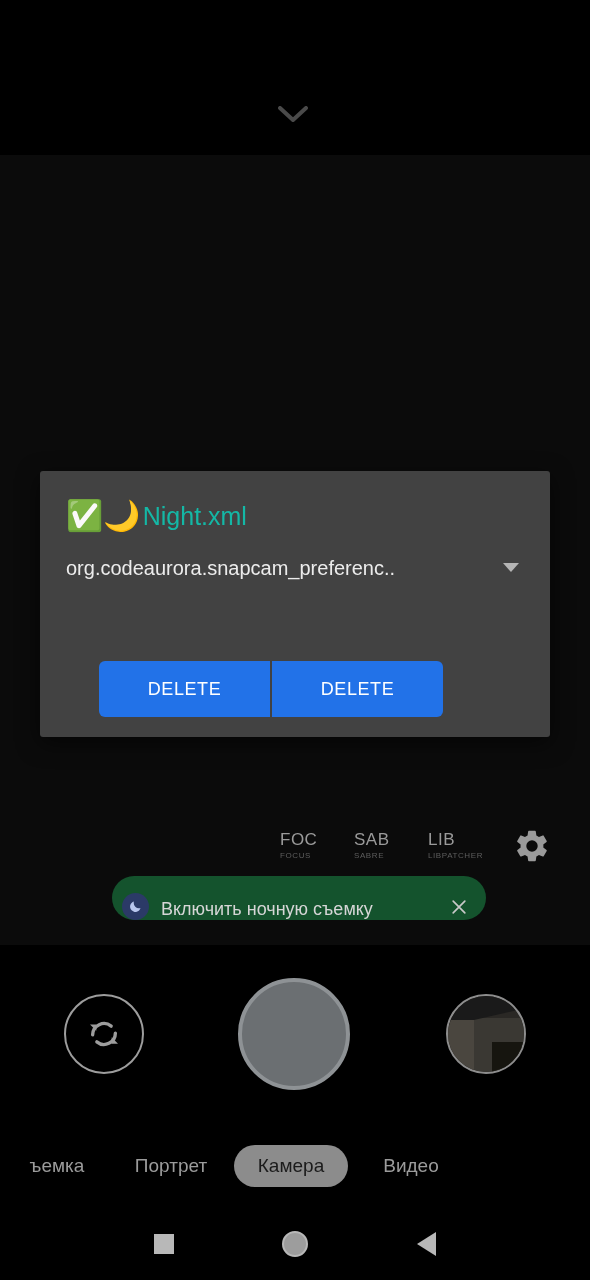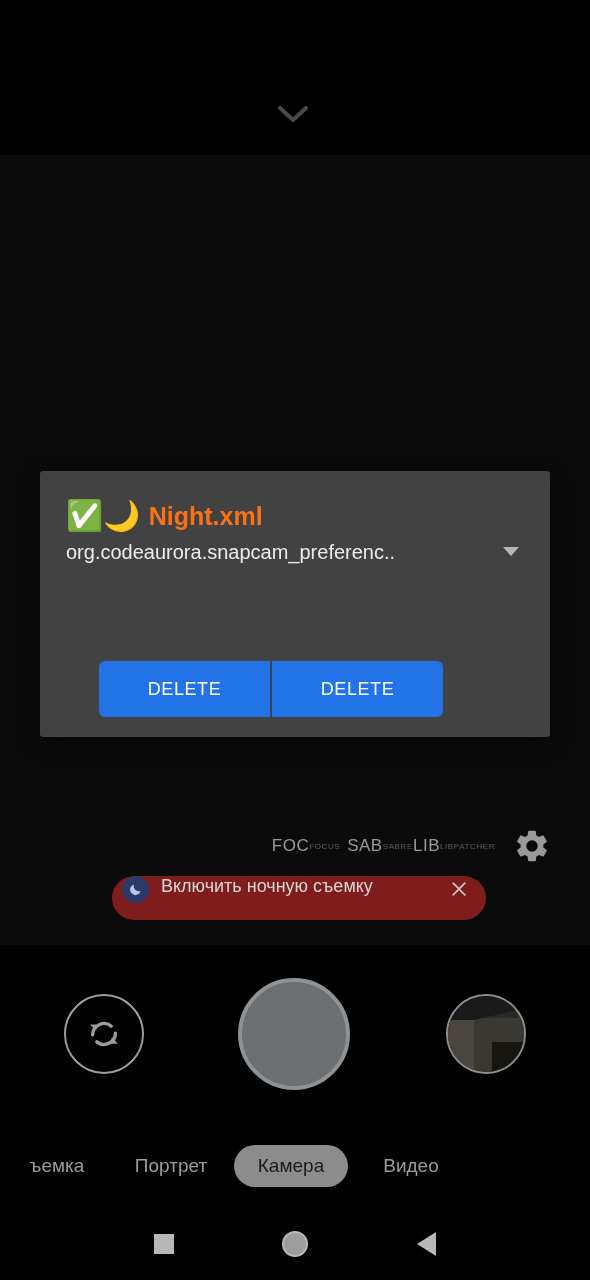--- a/index.html
+++ b/index.html
@@ -34,44 +34,44 @@
   }
 
   
   #chips-row {
     position:absolute; left:280px; top:820px;
     width:300px; height:52px;
     display:flex; align-items:center; gap:0;
   }
   .chip {
     width:52px; height:48px;
-    display:flex; 
-    align-items:center; justify-content:center;
+    display:flex; flex-direction:column;
+    justify-content:center;
     margin-right:22px;
   }
   .chip-main {
     font-size:17px; color:#9a9a9a; letter-spacing:0.5px;
     line-height:18px;
   }
   .chip-sub {
     font-size:8px; color:#5e5e5e; letter-spacing:0.6px;
     line-height:11px; margin-top:1px;
   }
   #gear-button {
     width:44px; height:44px; margin-left:8px;
     display:flex; align-items:center; justify-content:center;
   }
 
   
   #night-toast {
     position:absolute; left:112px; top:876px;
     width:374px; height:44px;
-    background:#7f1d1d;
+    background:#14532d;
     border-radius:22px;
-    display:flex; align-items:flex-start;
+    display:flex; align-items:flex-end;
     padding:0 14px 0 10px;
   }
   #night-toast-icon {
     width:27px; height:27px; border-radius:50%;
     background:#2b3a67;
     display:flex; align-items:center; justify-content:center;
     flex:0 0 auto;
   }
   #night-toast-label {
     flex:1 1 auto;
@@ -182,26 +182,26 @@
   #dialog-title-row {
     display:flex; align-items:center;
   }
   #checkbox-emoji {
     font-size:30px; line-height:34px;
   }
   #moon-emoji {
     font-size:30px; line-height:34px;
   }
   #dialog-title {
-    font-size:25px; color:#f97316; font-weight:700;
-    margin-left:8px;
+    font-size:25px; color:#14b8a6; font-weight:400;
+    margin-left:2px;
   }
   #dialog-subtitle-row {
     display:flex; align-items:flex-start;
-    margin-top:8px; padding-right:2px;
+    margin-top:24px; padding-right:2px;
   }
   #dialog-subtitle {
     flex:1 1 auto;
     font-size:20px; color:#ececec; font-weight:400;
     white-space:nowrap; overflow:hidden;
   }
   #dialog-dropdown-caret {
     flex:0 0 auto; margin-left:8px;
     width:22px; height:22px;
     display:flex; align-items:center; justify-content:center;

